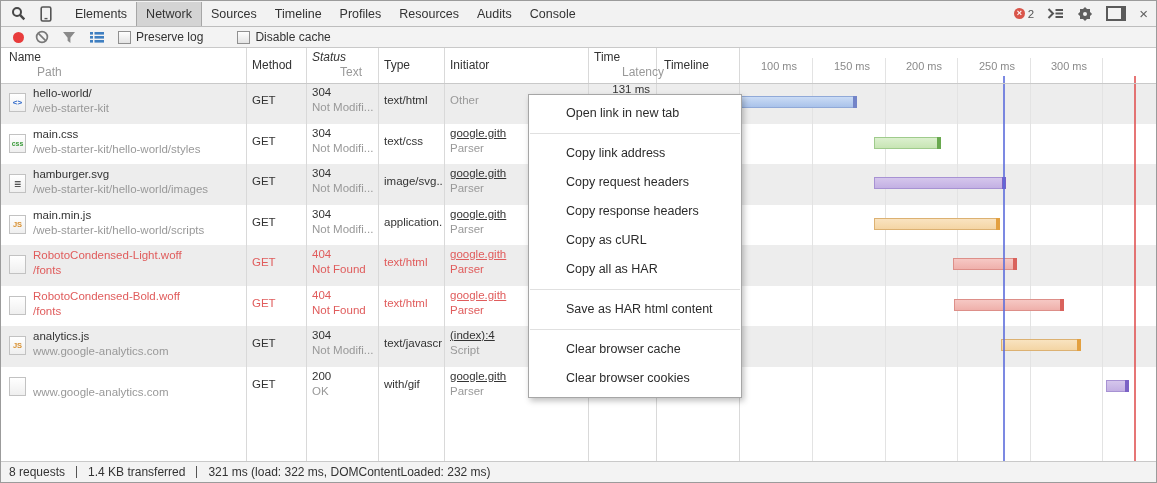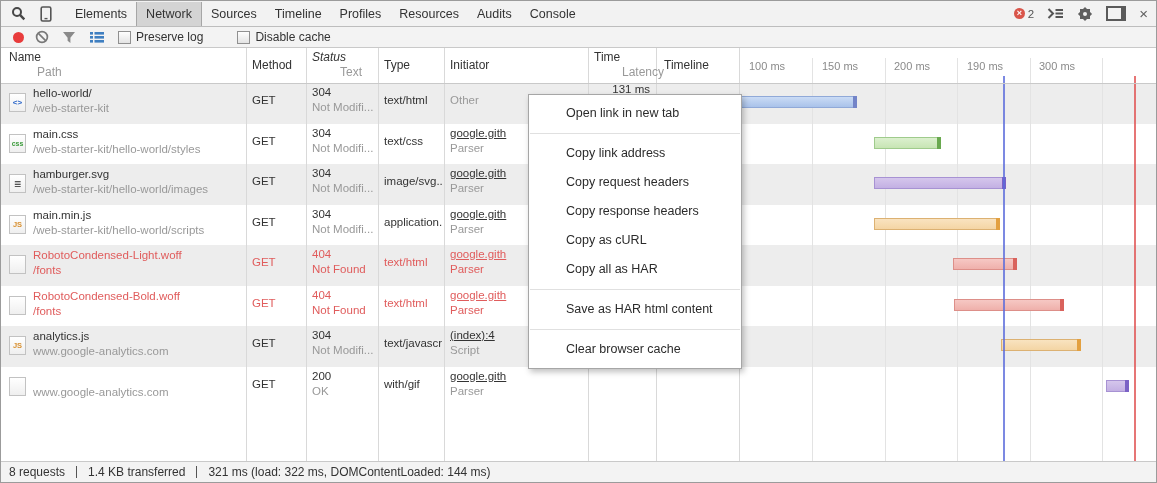--- a/index.html
+++ b/index.html
@@ -27,21 +27,21 @@
   .chk{width:11px;height:11px;border:1px solid #909090;background:linear-gradient(#fefefe,#e3e3e3);margin-right:5px;}
   .chklabel{margin-right:34px;}
   
   .grid{position:absolute;left:0;top:47px;width:1155px;height:415px;overflow:hidden;}
   .stripe{position:absolute;left:0;width:1155px;height:40.5px;background:#ededed;}
   .colline{position:absolute;top:0;bottom:0;width:1px;background:#d9d9d9;}
   .gridline{position:absolute;top:10px;bottom:0;width:1px;background:#e3e3e3;}
   .header{position:absolute;left:0;top:0;right:0;height:35px;border-bottom:1px solid #c9c9c9;}
   .hcell{position:absolute;font-size:12px;color:#333;line-height:13px;white-space:nowrap;}
   .hsub{color:#999;margin-left:28px;}
-  .scale-label{position:absolute;top:12px;width:60px;text-align:left;font-size:11px;color:#8a8a8a;}
+  .scale-label{position:absolute;top:12px;width:60px;text-align:center;font-size:11px;color:#8a8a8a;}
   .rowsC{position:absolute;left:0;top:0;right:0;bottom:0;}
   .row{position:absolute;left:0;width:1155px;height:40.5px;}
   .cell{position:absolute;font-size:11.5px;color:#333;line-height:13px;white-space:nowrap;overflow:hidden;}
   .sub{color:#999;}
   .err{color:#e05c5c;}
   .link{text-decoration:underline;}
   .ficon{position:absolute;left:8px;top:10px;width:17px;height:19px;border:1px solid #c2c2c2;box-sizing:border-box;
     background:linear-gradient(#ffffff,#efefef);display:flex;align-items:center;justify-content:center;font-weight:bold;}
   .ficon.html{color:#2a65c8;font-size:8px;}
   .ficon.css{color:#3c9b3c;font-size:7px;}
@@ -284,41 +284,42 @@
       <div class="hcell hsub" style="left:311px;top:18px;">Text</div>
       <div class="hcell" style="left:383px;top:11px;">Type</div>
       <div class="hcell" style="left:449px;top:11px;">Initiator</div>
       <div class="hcell" style="left:593px;top:3px;">Time</div>
       <div class="hcell hsub" style="left:593px;top:18px;">Latency</div>
       <div class="hcell" style="left:663px;top:11px;">Timeline</div>
       <div id="scaleC">
           <div class="scale-label" style="left: 748px;">100 ms</div>
           <div class="scale-label" style="left: 821px;">150 ms</div>
           <div class="scale-label" style="left: 893px;">200 ms</div>
-          <div class="scale-label" style="left: 966px;">190 ms</div>
+          <div class="scale-label" style="left: 966px;">250 ms</div>
           <div class="scale-label" style="left: 1038px;">300 ms</div>
         </div>
     </div>
   </div>
 
   <div class="ctxmenu" id="menuC">
       <div class="mitem">Open link in new tab</div>
       <div class="msep"></div>
       <div class="mitem">Copy link address</div>
       <div class="mitem">Copy request headers</div>
       <div class="mitem">Copy response headers</div>
       <div class="mitem">Copy as cURL</div>
       <div class="mitem">Copy all as HAR</div>
       <div class="msep"></div>
       <div class="mitem">Save as HAR html content</div>
       <div class="msep"></div>
       <div class="mitem">Clear browser cache</div>
+      <div class="mitem">Clear browser cookies</div>
     </div>
 
   <div class="statusbar">
     <span>8 requests</span>
     <span class="vsep"></span>
     <span>1.4 KB transferred</span>
     <span class="vsep"></span>
-    <span>321 ms (load: 322 ms, DOMContentLoaded: 144 ms)</span>
+    <span>321 ms (load: 322 ms, DOMContentLoaded: 232 ms)</span>
   </div>
 
 </div>
 
 </body></html>

